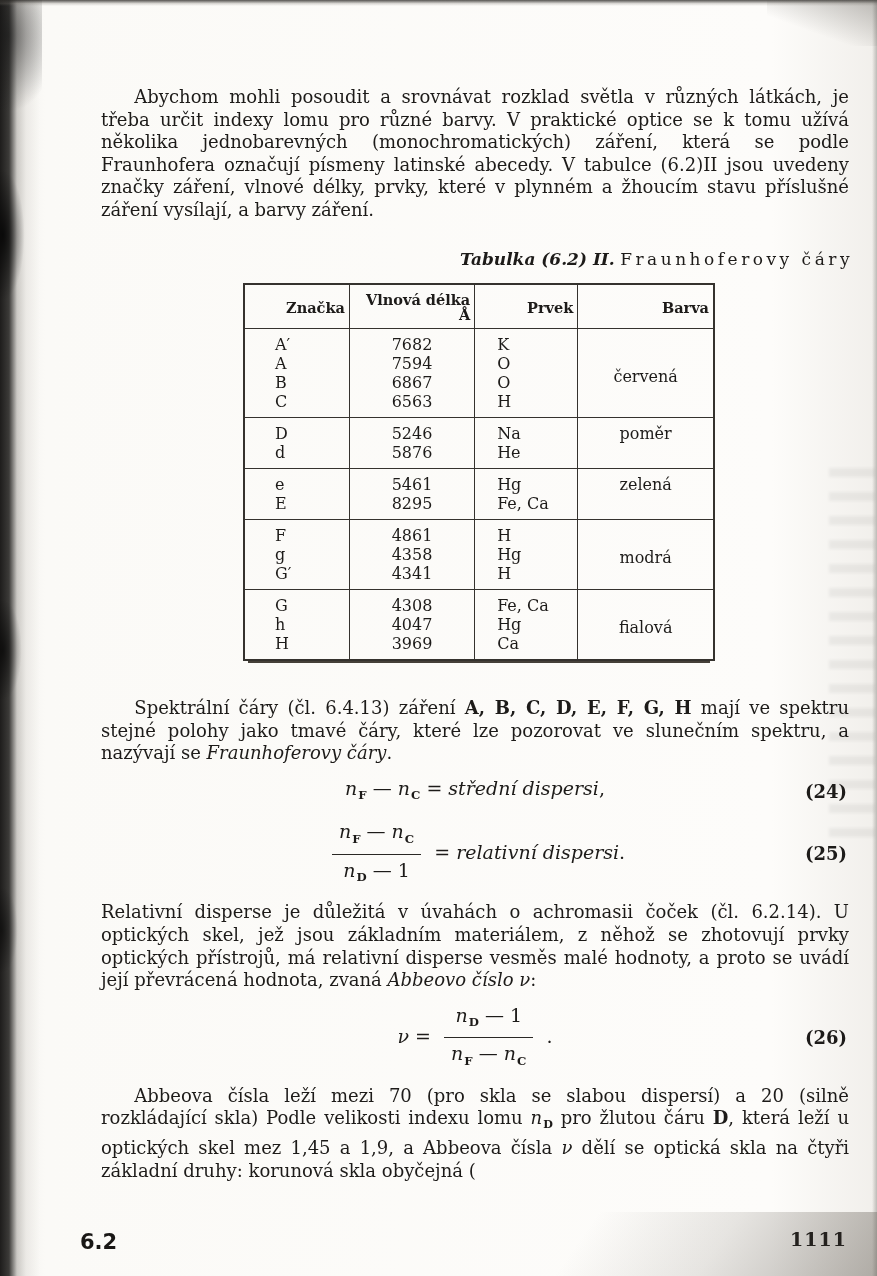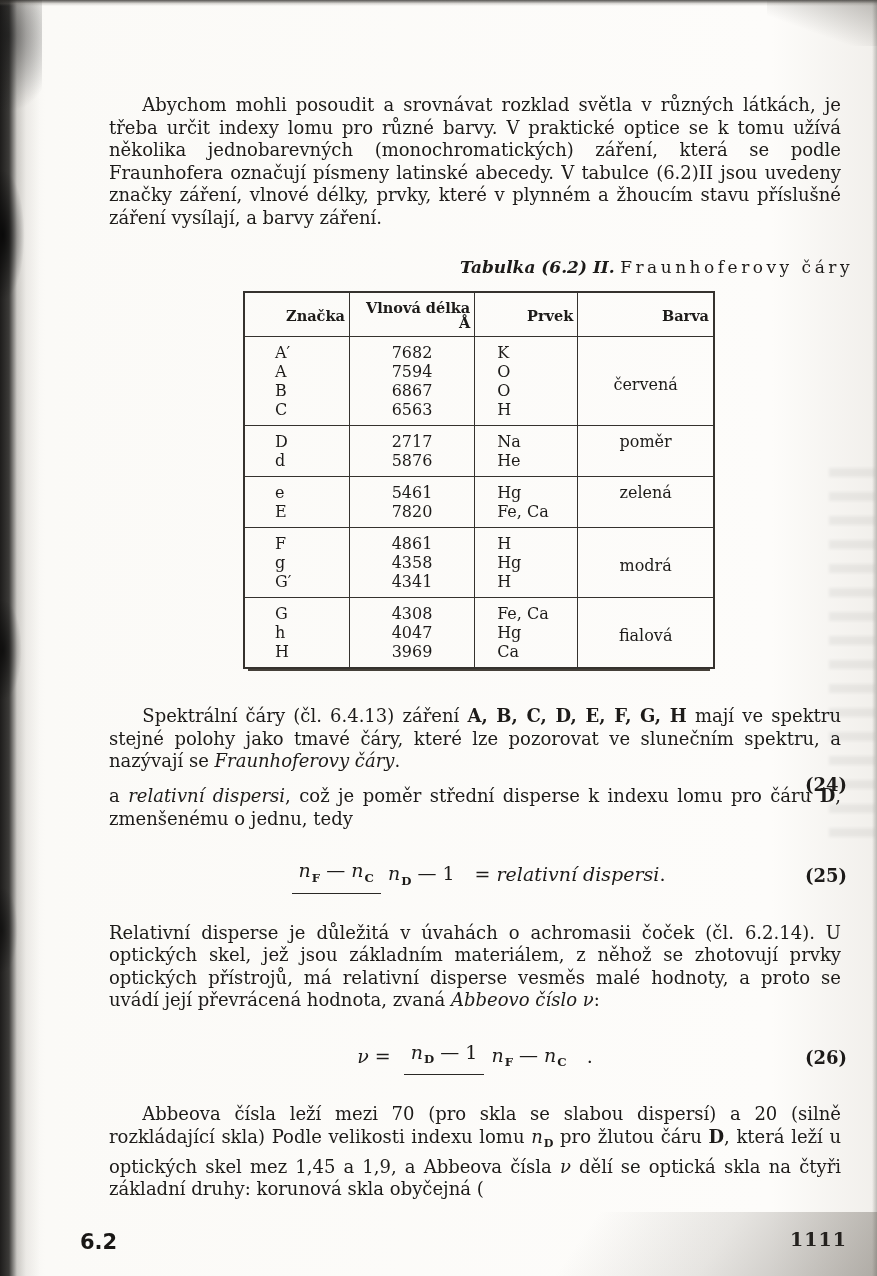--- a/index.html
+++ b/index.html
@@ -47,21 +47,21 @@
     background: repeating-linear-gradient(180deg, #4a4a4a 0 9px, transparent 9px 24px);
   }
   
   .content {
     position: relative;
     padding: 82px 24px 0 97px;
     font-size: 18px;
     line-height: 22.6px;
     text-align: justify;
   }
-  p { margin: 12px; }
+  p { margin: 4px; }
   p.indent { text-indent: 1.85em; }
   .gap-top { margin-top: 27px; }
   .i { font-style: italic; }
   .b { font-weight: bold; }
   .spaced { letter-spacing: 3.5px; }
   .sub {
     font-size: 0.62em; font-weight: bold; font-style: normal;
     vertical-align: -0.38em; letter-spacing: 0; margin-left: 1px;
   }
   
@@ -107,22 +107,22 @@
     text-align: center;
     font-size: 19px;
     line-height: 24px;
   }
   .eq-number {
     position: absolute; right: 6px; top: 50%;
     transform: translateY(-50%);
     font-weight: bold; font-size: 18px;
   }
   .frac {
-    display: inline-flex; 
-    vertical-align: middle; margin: 16px 7px;
+    display: inline-flex; flex-direction: column;
+    vertical-align: middle; margin: 0 7px;
   }
   .frac .num { display: block; text-align: center; padding: 0 7px 3px 7px; border-bottom: 1.7px solid #2a2825; }
   .frac .den { display: block; text-align: center; padding: 3px 7px 0 7px; }
   
   .footer-section {
     position: absolute; left: 80px; bottom: 22px;
     font-family: "DejaVu Sans", "Liberation Sans", sans-serif;
     font-weight: bold; font-size: 21px; color: #191715;
   }
   .footer-page {
@@ -180,40 +180,40 @@
           </tr>
           <tr>
             <td class="col-znacka">C</td>
             <td class="col-vlnova">6563</td>
             <td class="col-prvek">H</td>
           </tr>
         </tbody>
         <tbody class="group">
           <tr>
             <td class="col-znacka">D</td>
-            <td class="col-vlnova">2717</td>
+            <td class="col-vlnova">5246</td>
             <td class="col-prvek">Na</td>
             <td rowspan="2" class="col-barva v-top">poměr</td>
           </tr>
           <tr>
             <td class="col-znacka">d</td>
             <td class="col-vlnova">5876</td>
             <td class="col-prvek">He</td>
           </tr>
         </tbody>
         <tbody class="group">
           <tr>
             <td class="col-znacka">e</td>
             <td class="col-vlnova">5461</td>
             <td class="col-prvek">Hg</td>
             <td rowspan="2" class="col-barva v-top">zelená</td>
           </tr>
           <tr>
             <td class="col-znacka">E</td>
-            <td class="col-vlnova">7820</td>
+            <td class="col-vlnova">8295</td>
             <td class="col-prvek">Fe, Ca</td>
           </tr>
         </tbody>
         <tbody class="group">
           <tr>
             <td class="col-znacka">F</td>
             <td class="col-vlnova">4861</td>
             <td class="col-prvek">H</td>
             <td rowspan="3" class="col-barva v-middle">modrá</td>
           </tr>
@@ -245,24 +245,24 @@
             <td class="col-vlnova">3969</td>
             <td class="col-prvek">Ca</td>
           </tr>
         </tbody>
       </table>
 
     <p class="indent gap-top tbl-gap"><span>Spektrální čáry (čl. 6.4.13) záření </span><span class="b">A, B, C, D, E, F, G, H</span><span> mají ve spektru stejné polohy jako tmavé čáry, které lze pozorovat ve slunečním spektru, a nazývají se </span><span class="i">Fraunhoferovy čáry</span><span>.</span></p>
 
 
     <div class="equation">
+      <span class="eq-body"><span class="i">n</span><span class="sub">F</span><span> — </span><span class="i">n</span><span class="sub">C</span><span> = </span><span class="i">střední dispersi</span><span>,</span></span>
       <span class="eq-number">(24)</span>
     </div>
 
-    <p><span>a </span><span class="i">relativní dispersi</span><span>, což je poměr střední disperse k indexu lomu pro čáru </span><span class="b">D</span><span>, zmenšenému o jednu, tedy</span></p>
 
     <div class="equation">
       <span class="eq-body">
         <span class="frac">
           <span class="num"><span class="i">n</span><span class="sub">F</span><span> — </span><span class="i">n</span><span class="sub">C</span></span>
           <span class="den"><span class="i">n</span><span class="sub">D</span><span> — 1</span></span>
         </span>
         <span><span>= </span><span class="i">relativní dispersi</span><span>.</span></span>
       </span>
       <span class="eq-number">(25)</span>

